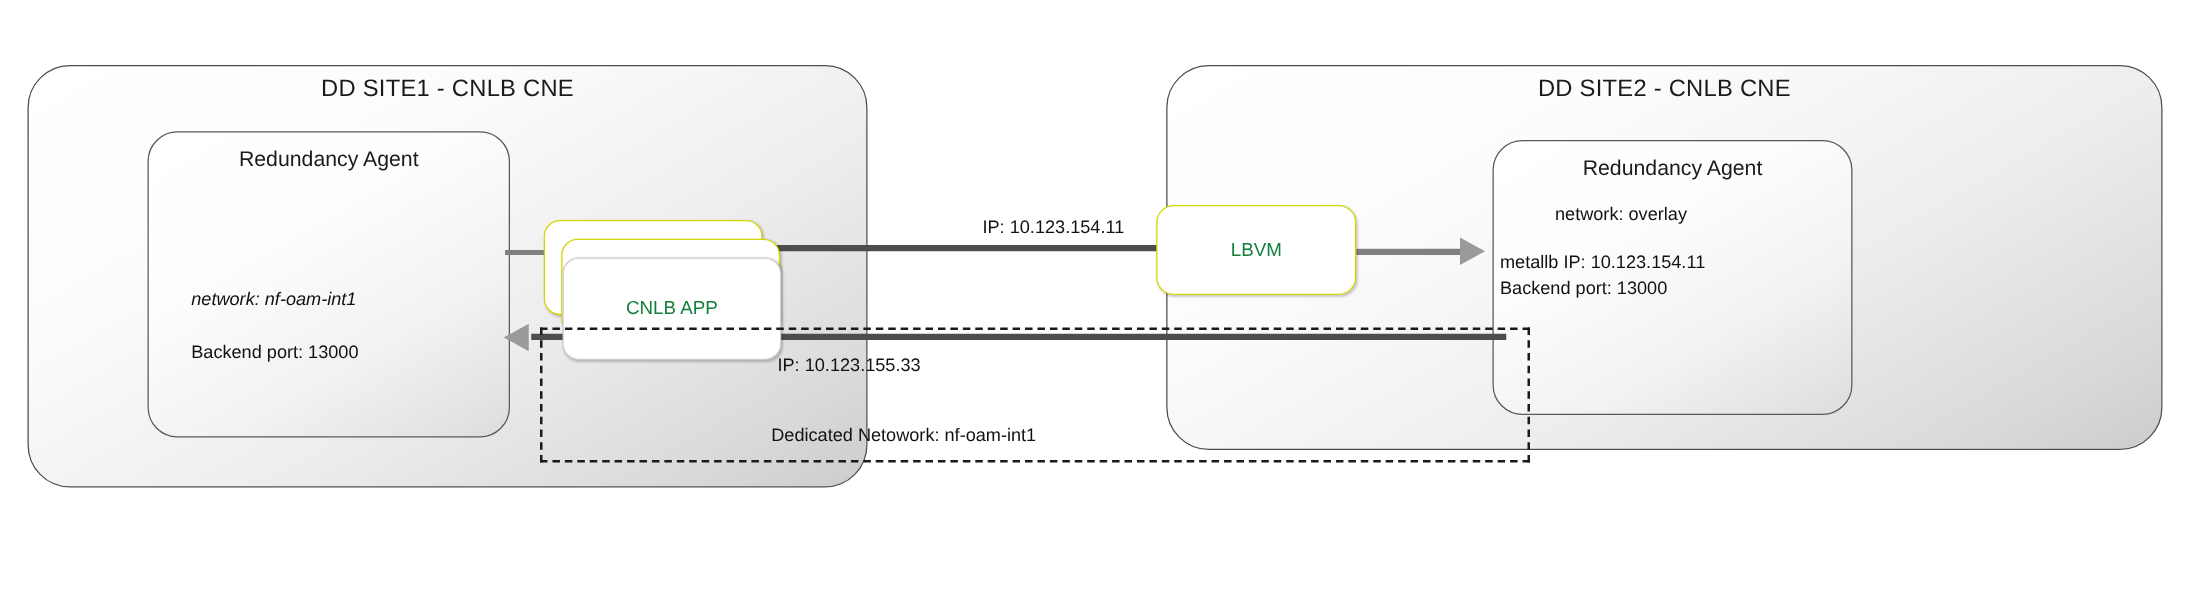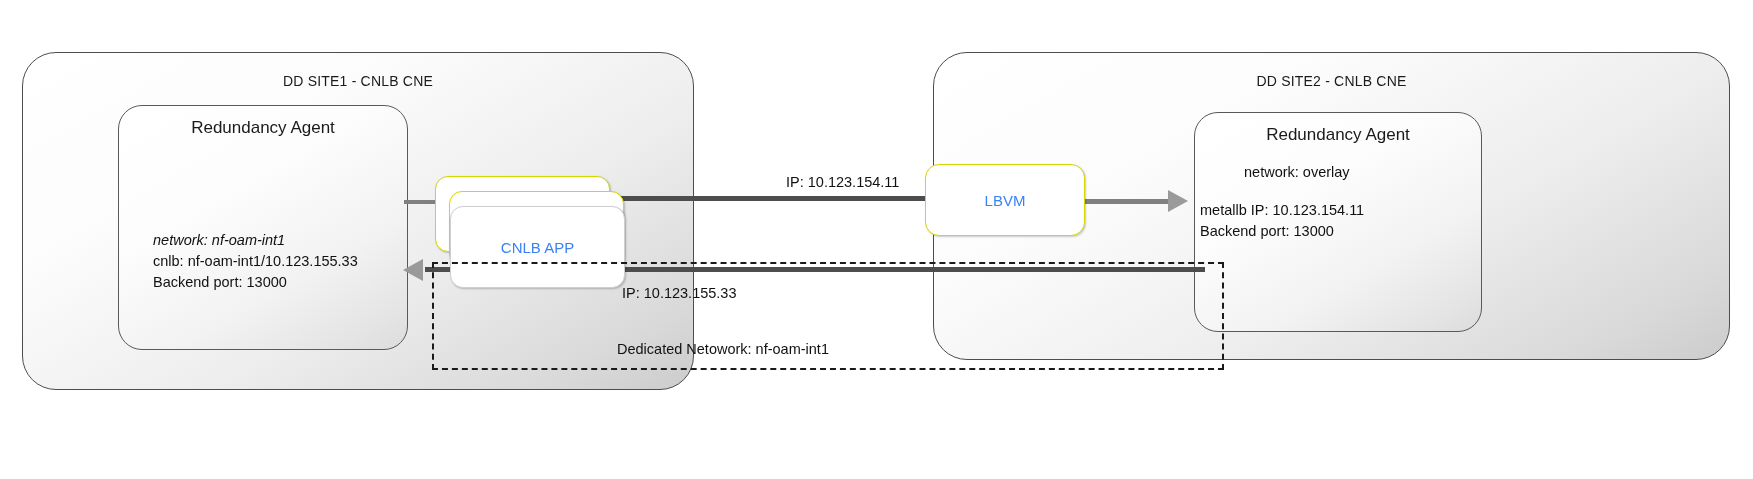--- a/index.html
+++ b/index.html
@@ -19,25 +19,25 @@
   
   .site-box {
     position: absolute;
     border: 1px solid #4d4d4d;
     border-radius: 34px;
     background: linear-gradient(150deg, #ffffff 0%, #fcfcfc 30%, #ededed 62%, #d9d9d9 88%, #cccccc 100%);
     box-sizing: border-box;
   }
   .site-title {
     position: absolute;
-    top: 20px;
+    top: 8px;
     left: 0;
     width: 100%;
     text-align: center;
-    font-size: 14px;
+    font-size: 19px;
     color: #1a1a1a;
     letter-spacing: 0.2px;
     white-space: nowrap;
   }
 
   
   .agent-box {
     position: absolute;
     border: 1px solid #595959;
     border-radius: 24px;
@@ -73,21 +73,21 @@
     box-sizing: border-box;
     box-shadow: 1px 1px 2px rgba(0,0,0,0.22);
   }
   .card-label {
     position: absolute;
     width: 100%;
     top: 50%;
     transform: translateY(-50%);
     text-align: center;
     font-size: 15px;
-    color: #3b82f6;
+    color: #15803d;
     white-space: nowrap;
   }
 
   
   .lbvm-box {
     position: absolute;
     background: #ffffff;
     border: 1.4px solid #d6d600;
     border-radius: 14px;
     box-sizing: border-box;
@@ -135,21 +135,20 @@
 
   <div class="site-box" style="left:22px; top:52px; width:672px; height:338px;">
     <div class="site-title">DD SITE1 - CNLB CNE</div>
   </div>
 
   <div class="agent-box" style="left:118px; top:105px; width:290px; height:245px;">
     <div class="agent-title">Redundancy Agent</div>
   </div>
 
   <div class="text-line" style="left:153px; top:230px;font-style:italic;">network: nf-oam-int1</div>
-  <div class="text-line" style="left:153px; top:251px;">cnlb: nf-oam-int1/10.123.155.33</div>
   <div class="text-line" style="left:153px; top:272px;">Backend port: 13000</div>
 
   <div class="site-box" style="left:933px; top:52px; width:797px; height:308px;">
     <div class="site-title">DD SITE2 - CNLB CNE</div>
   </div>
 
   <div class="agent-box" style="left:1194px; top:112px; width:288px; height:220px;">
     <div class="agent-title">Redundancy Agent</div>
   </div>
 

